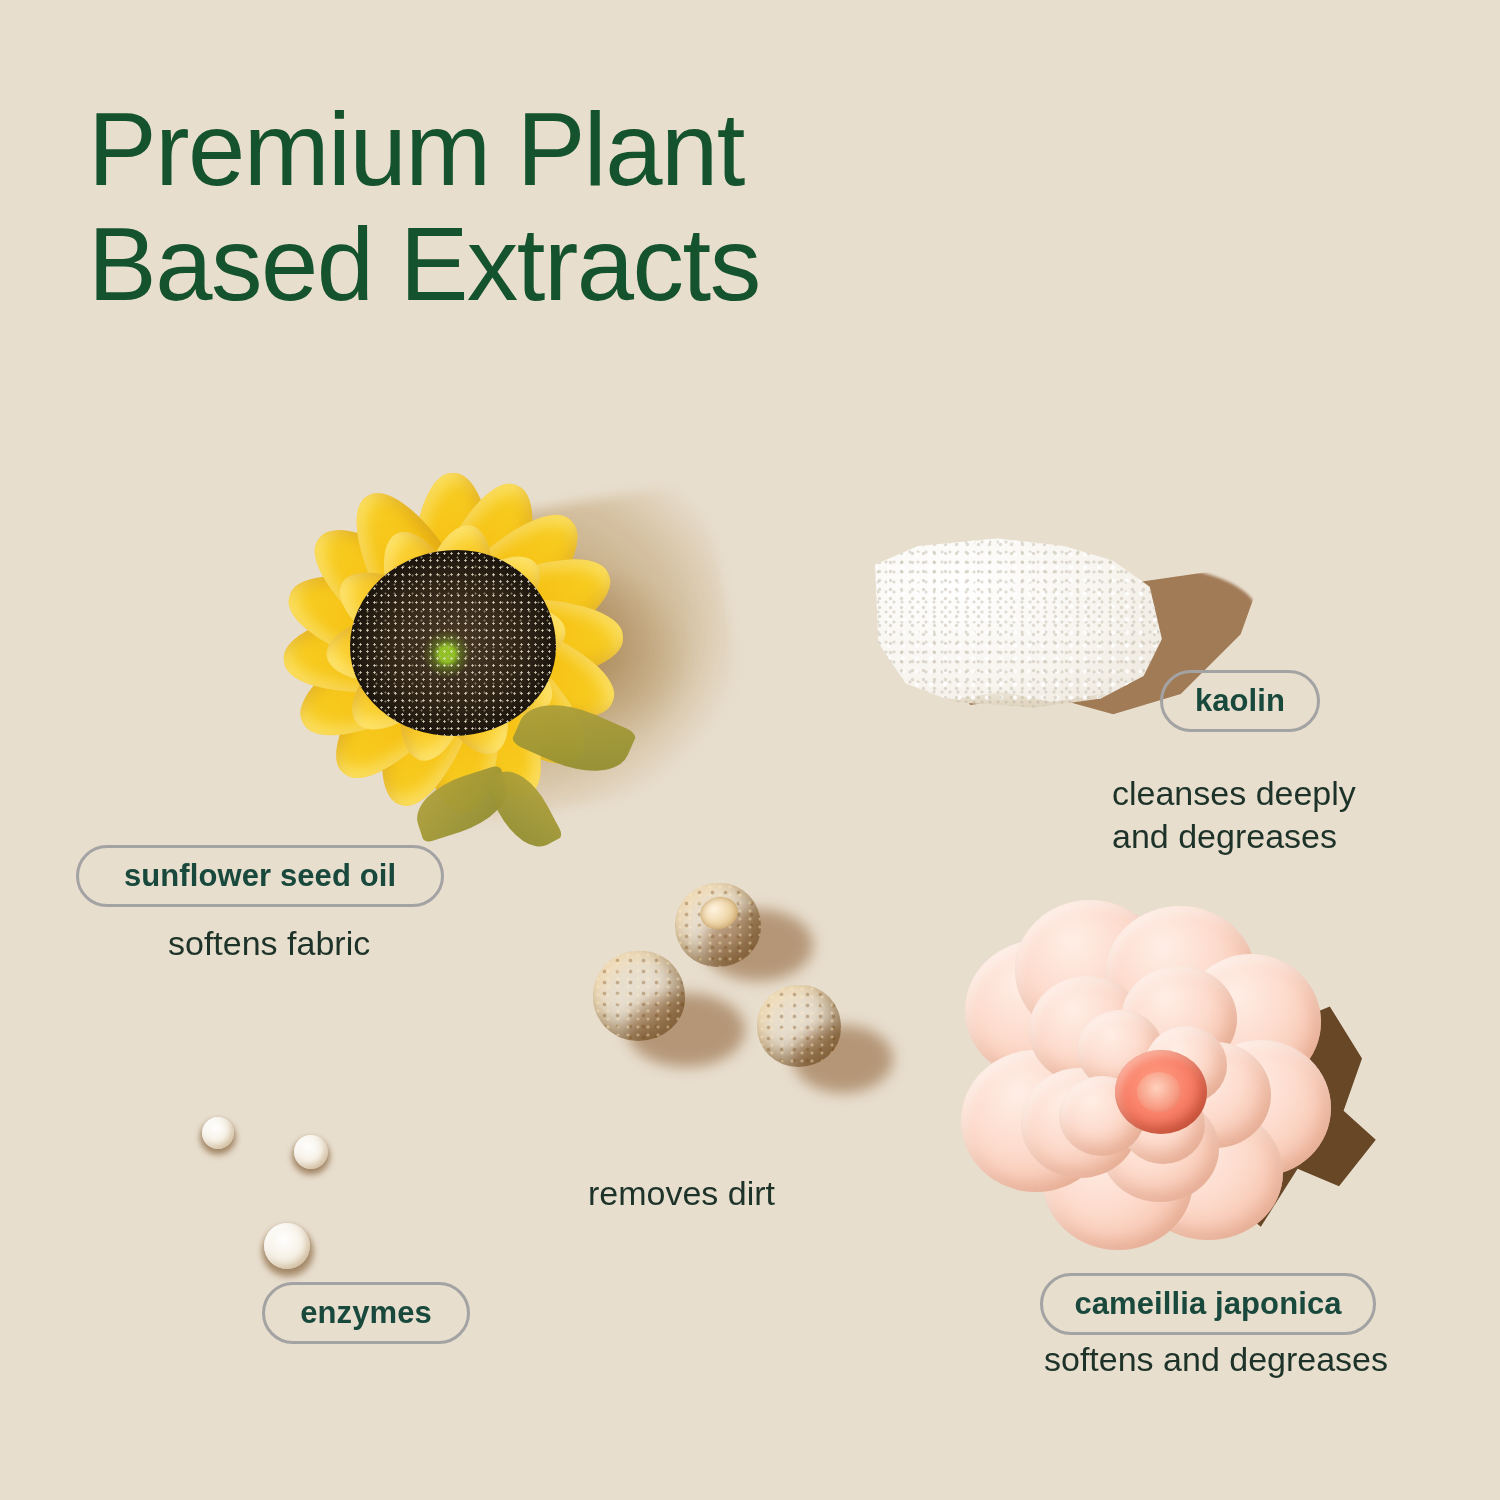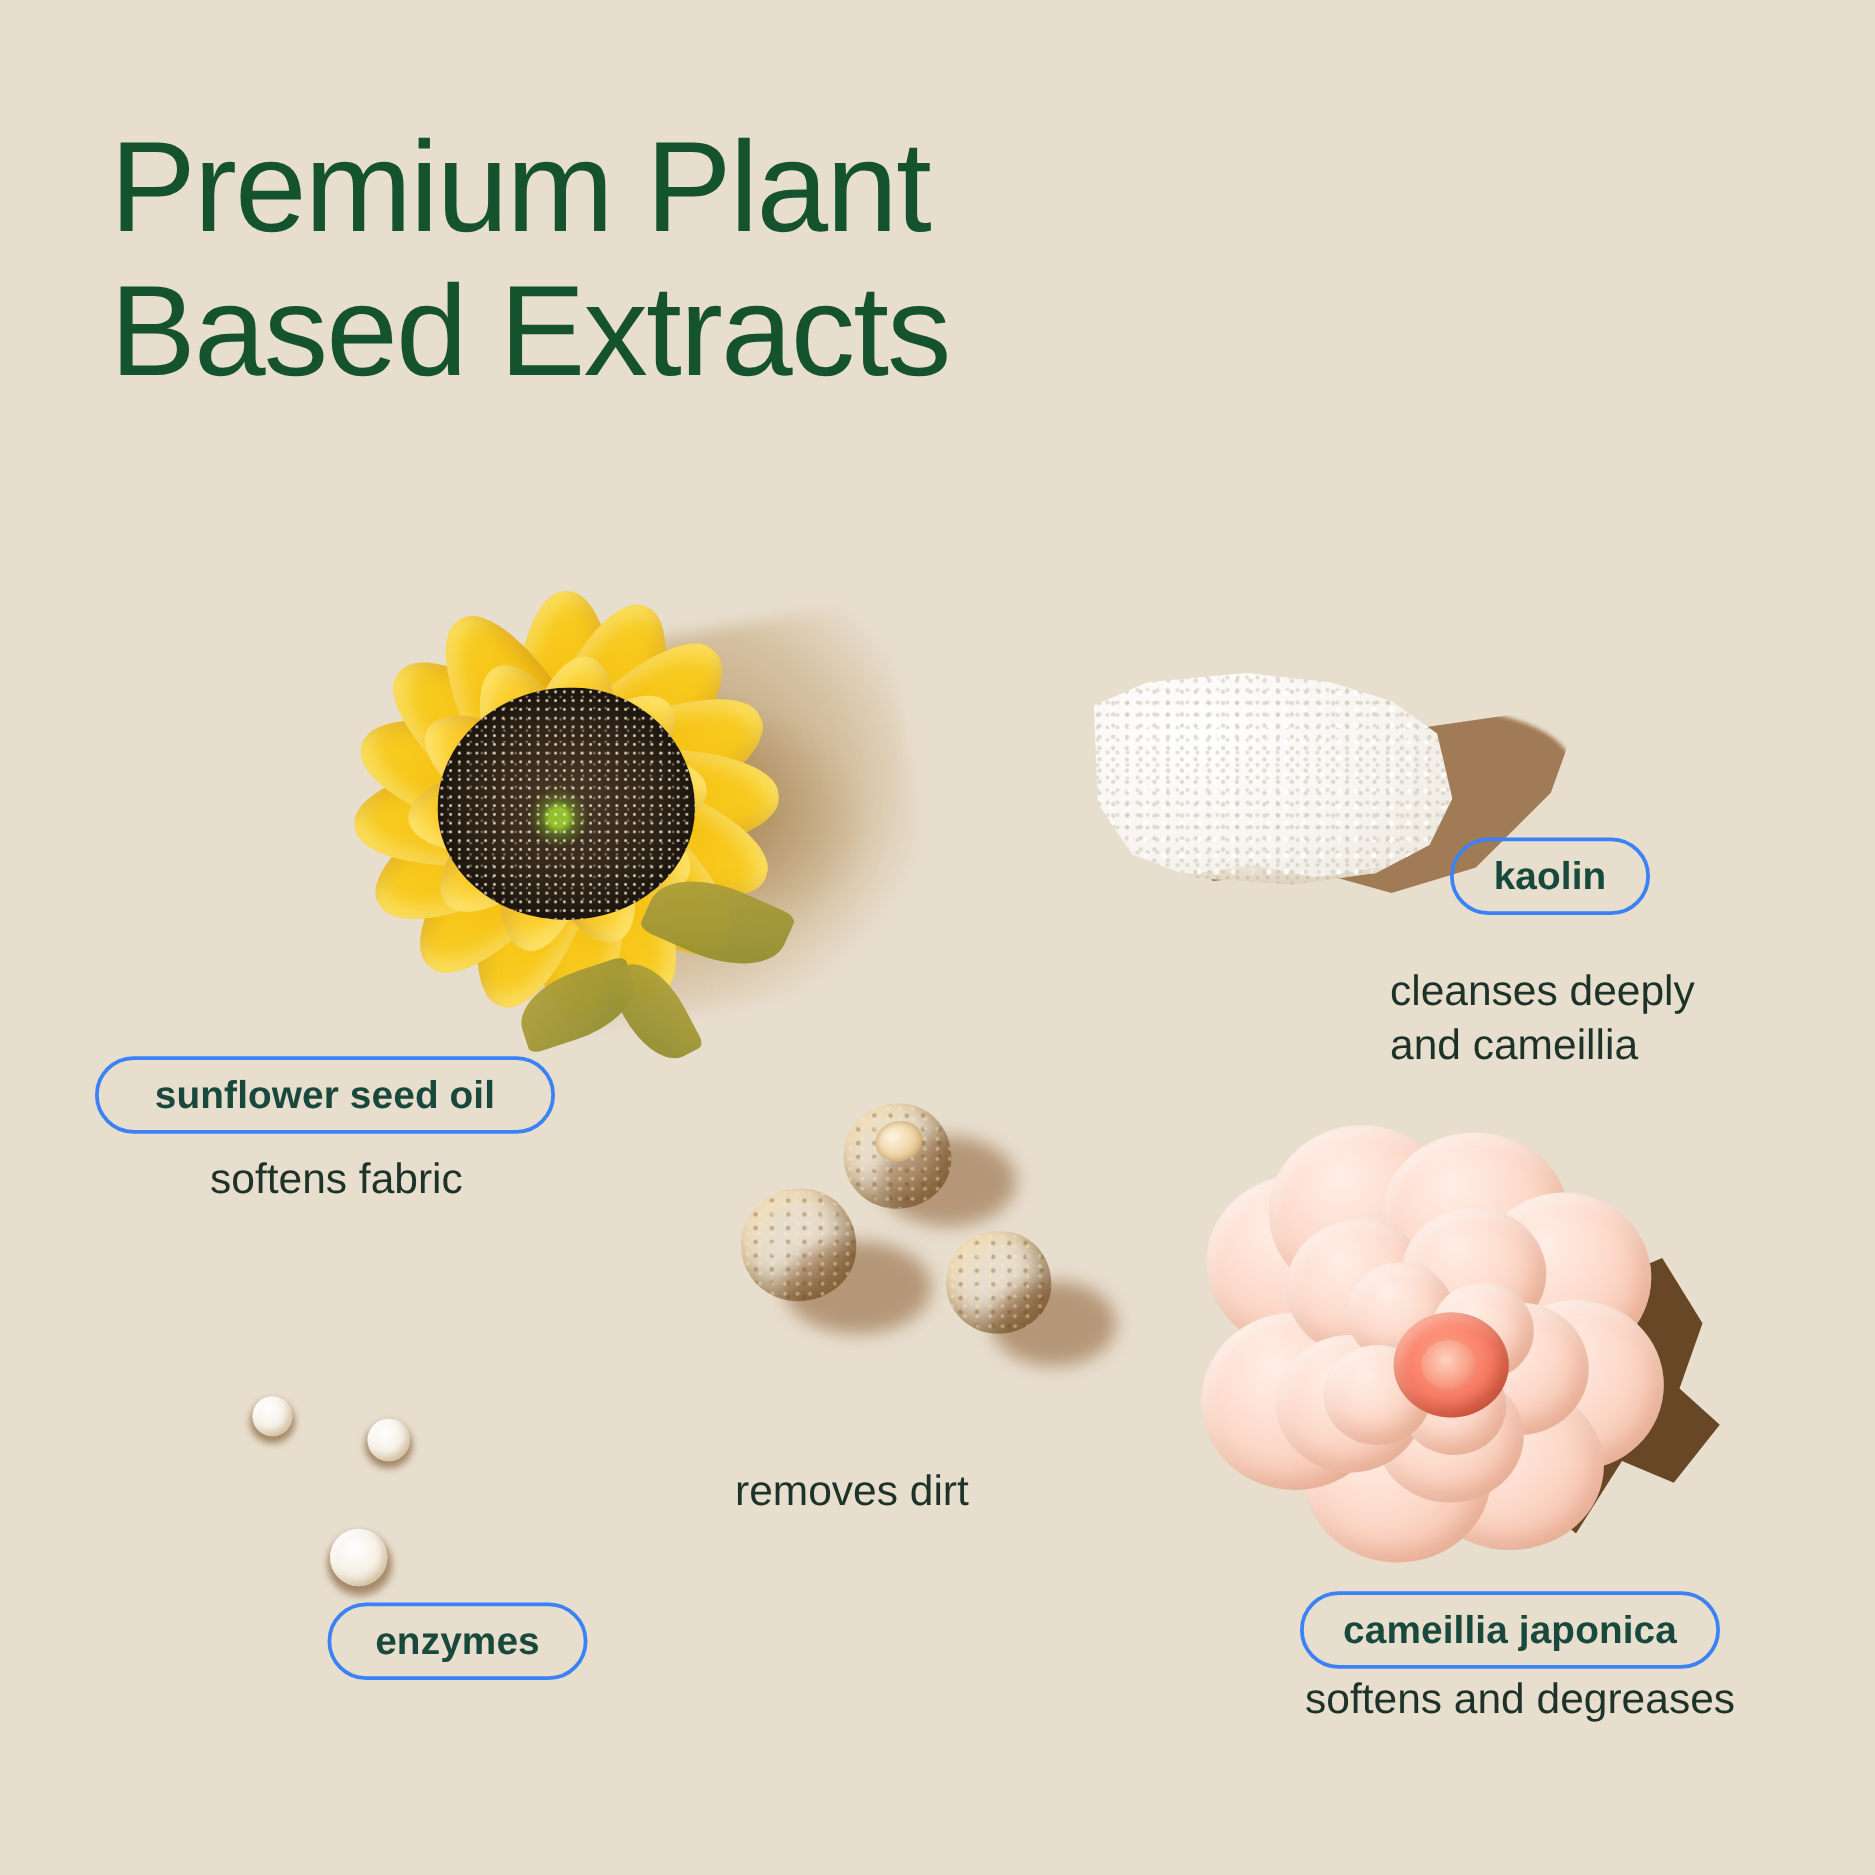--- a/index.html
+++ b/index.html
@@ -19,21 +19,21 @@
     font-size:103px;
     line-height:1.12;
     font-weight:400;
     letter-spacing:-1.5px;
     white-space:pre-line;
   }
 
   
   .pill{
     position:absolute;
-    border:3px solid #3b82f6;
+    border:3px solid #a3a3a3;
     border-radius:999px;
     color:#19493c;
     font-weight:700;
     display:flex;align-items:center;justify-content:center;
     background:transparent;
     box-sizing:border-box;
     letter-spacing:.1px;
     z-index:40;
   }
   .caption{
@@ -237,21 +237,21 @@
     <div class="ka-shadow"></div>
     <div class="ka-rock">
       <div class="ka-grit"></div>
     </div>
   </div>
 
   <div class="pill" style="left:1160px;top:670px;width:160px;height:62px;font-size:31px;">
     <span>kaolin</span>
   </div>
   <div class="caption" style="left:1112px;top:772px;width:300px;">cleanses deeply
-and cameillia</div>
+and degreases</div>
 
   <div class="nut-wrap">
     <span class="nut-sh" style="left:128px;top:34px;width:110px;height:72px;"></span>
     <span class="nut-sh" style="left:52px;top:118px;width:118px;height:74px;"></span>
     <span class="nut-sh" style="left:218px;top:150px;width:100px;height:68px;"></span>
     <span class="nut" style="left:100px;top:8px;width:86px;height:84px;"></span>
     <span class="nut-eye" style="left:125px;top:22px;width:38px;height:32px;transform:rotate(-14deg)"></span>
     <span class="nut" style="left:18px;top:76px;width:92px;height:90px;"></span>
     <span class="nut" style="left:182px;top:110px;width:84px;height:82px;"></span>
   </div>

